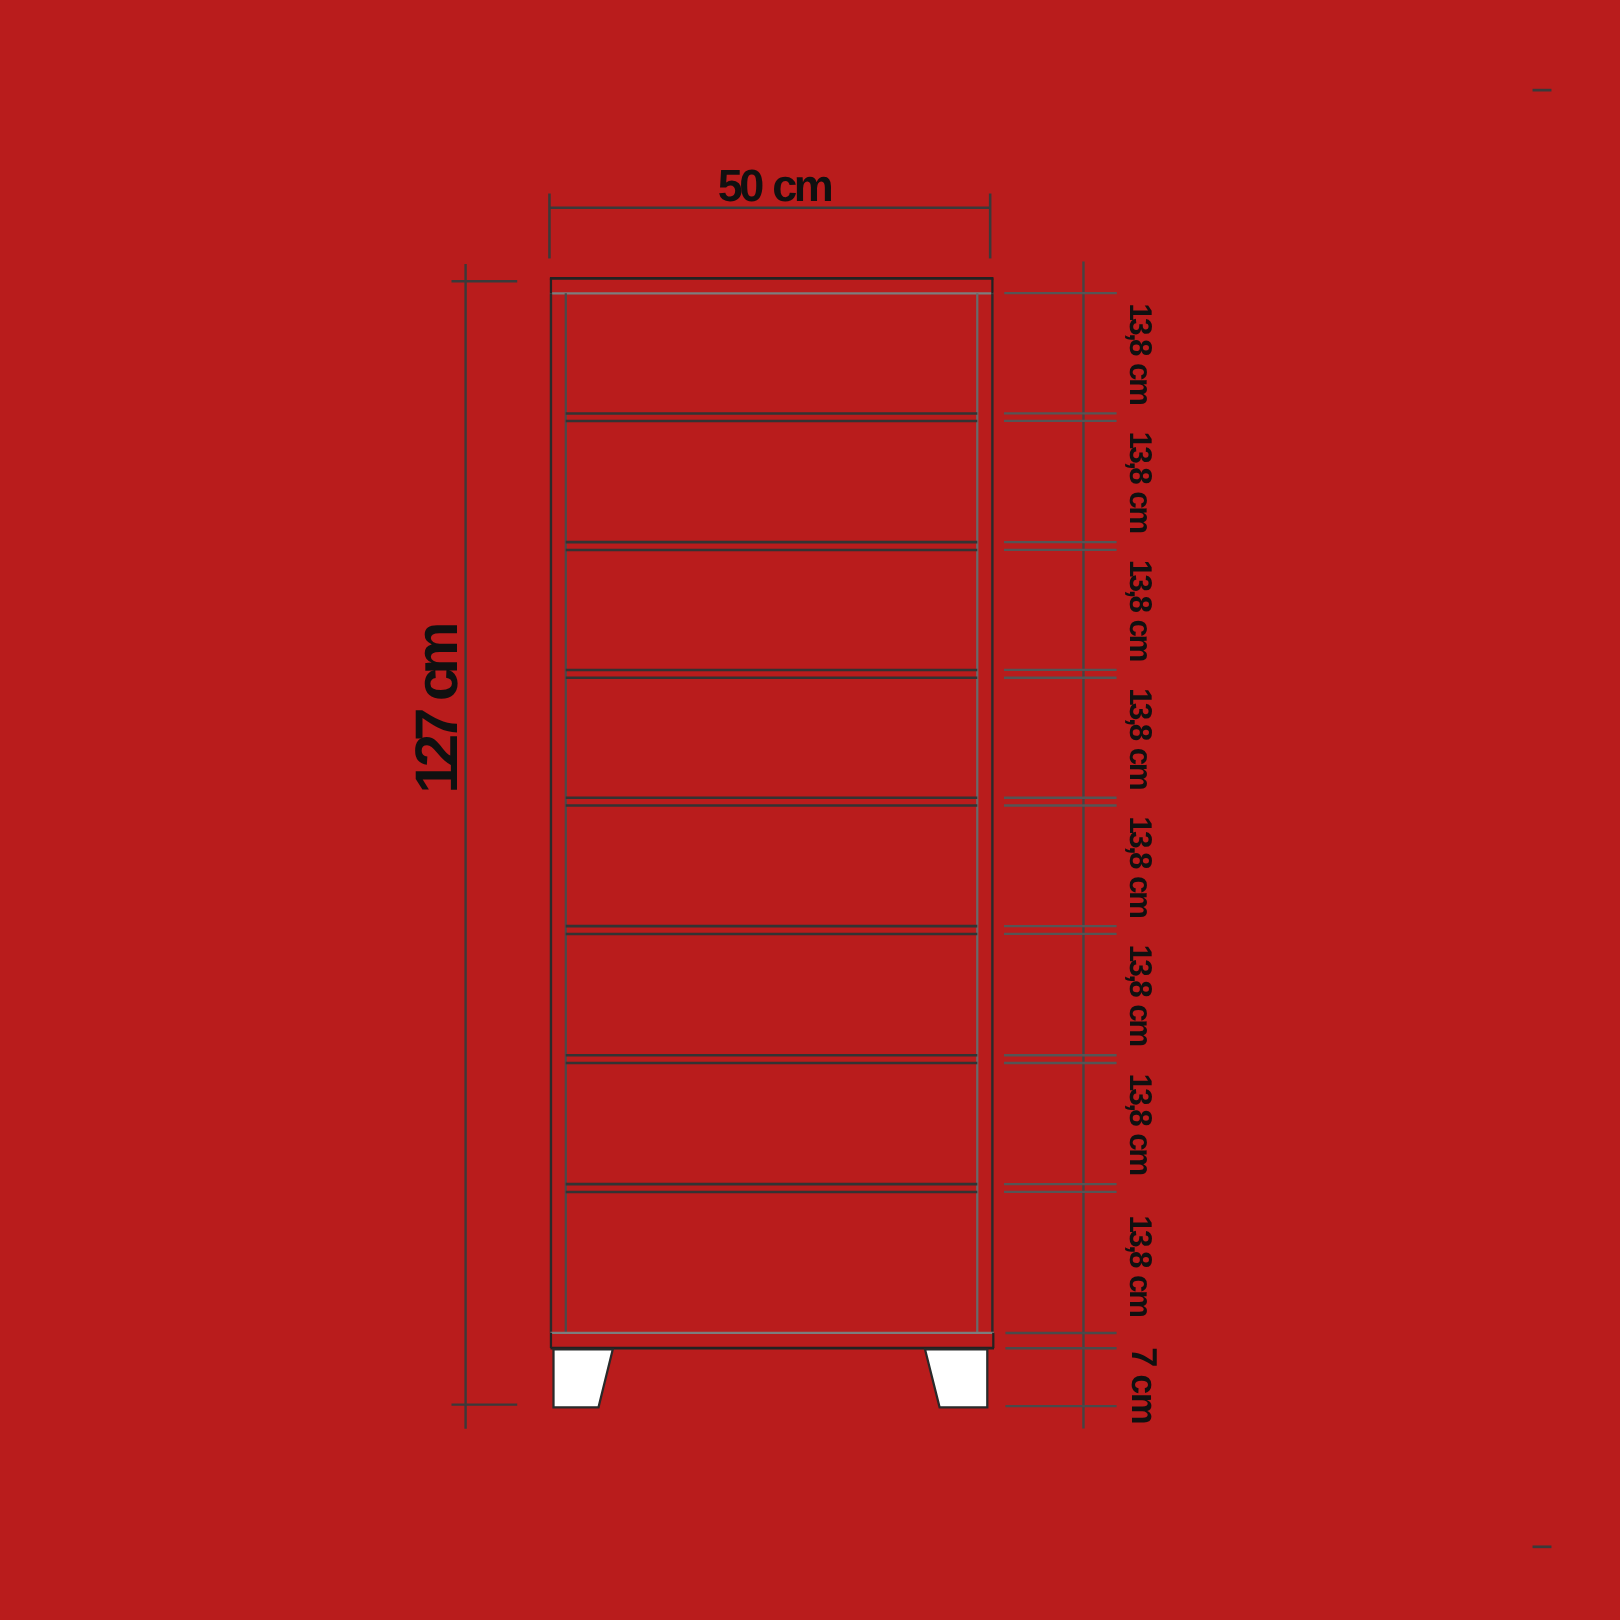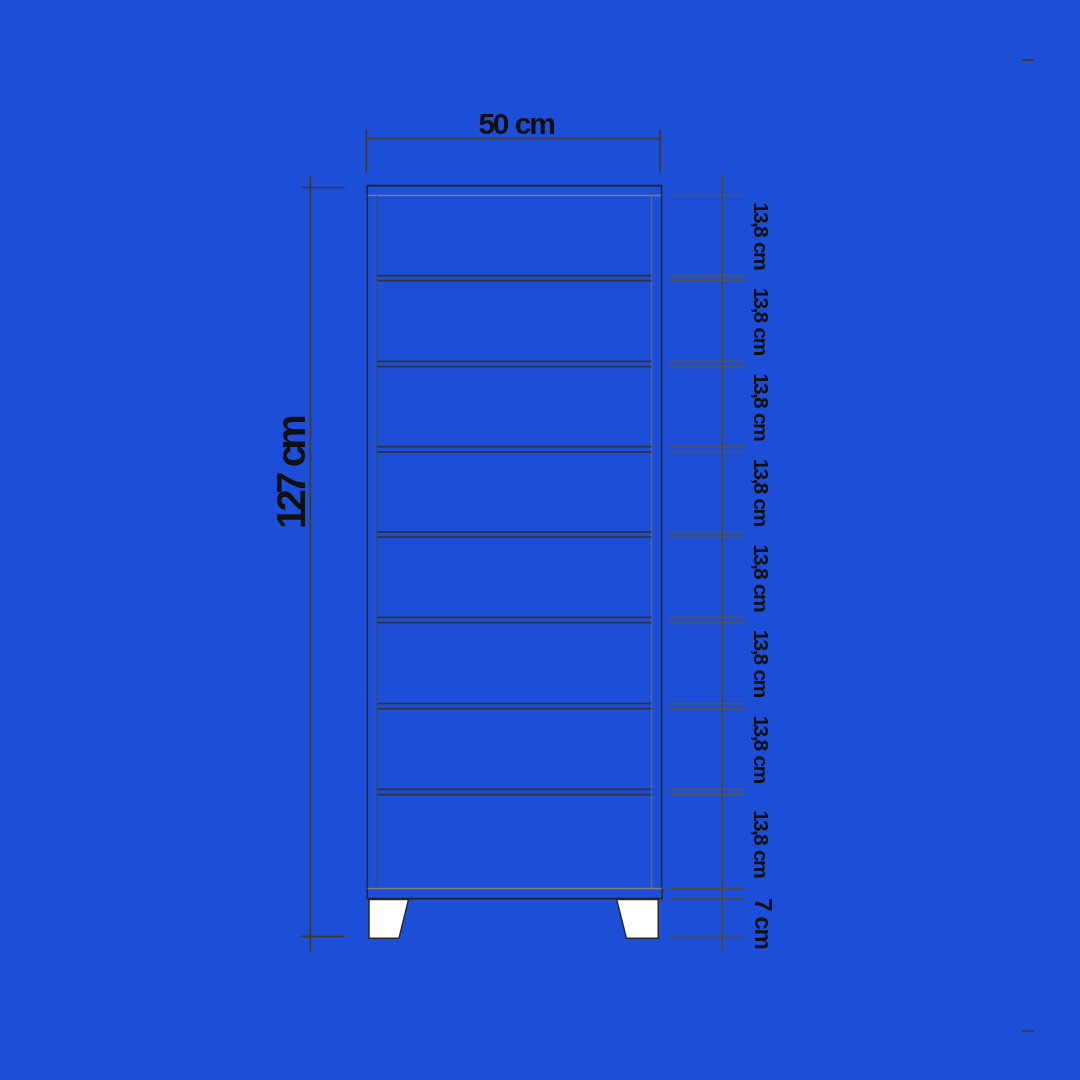--- a/index.html
+++ b/index.html
@@ -1,16 +1,16 @@
 <!DOCTYPE html>
 <html><head>
 <meta charset="utf-8">
 <style>
   html,body{margin:0;padding:0;background:#ffffff;}
-  .stage{width:1080px;height:1080px;position:relative;background:#1d4ed8;overflow:hidden;}
+  .stage{width:1080px;height:1080px;position:relative;background:#b91c1c;overflow:hidden;}
   svg{display:block;filter:blur(0.45px);}
   text{font-family:"Liberation Sans", sans-serif;font-weight:bold;fill:#101010;}
 </style>
 </head>
 <body>
 <div class="stage">
 <svg width="1080" height="1080" viewBox="0 0 1080 1080">
 
 <text x="516" y="134" font-size="30" letter-spacing="-2.4" word-spacing="1.8" text-anchor="middle">50 cm</text>
 

